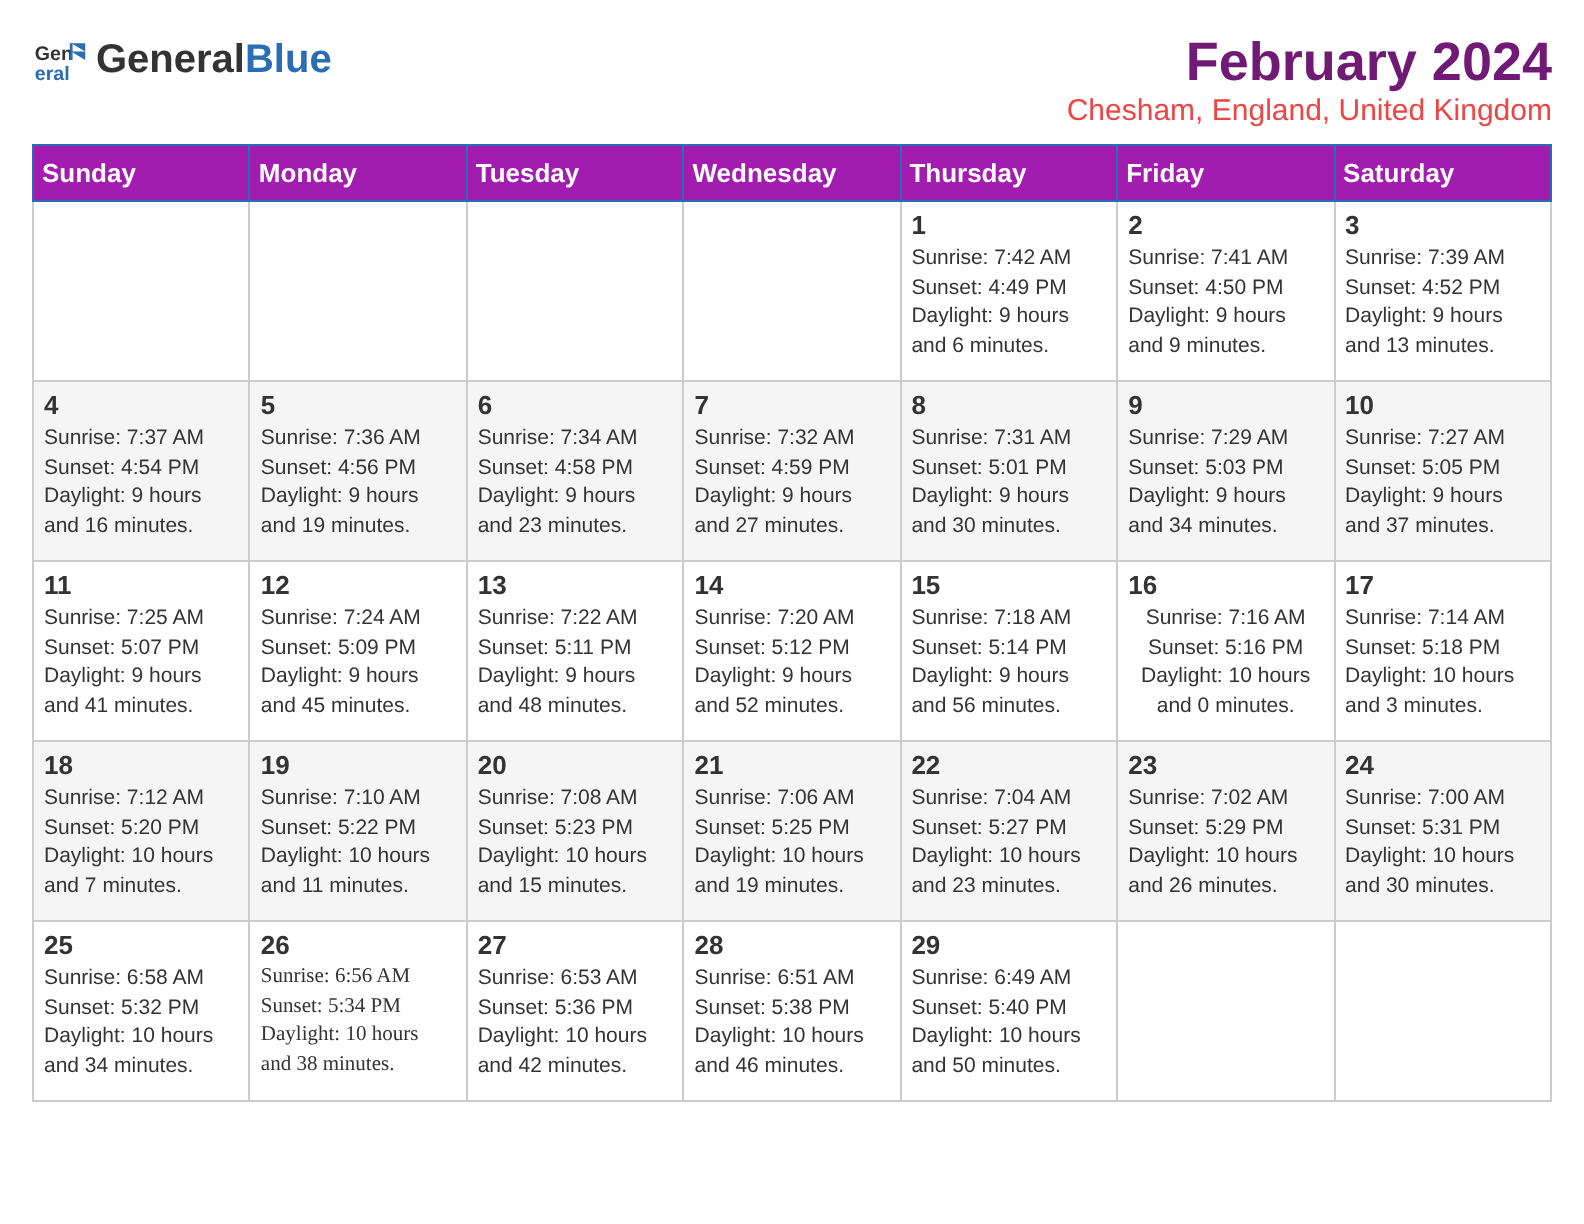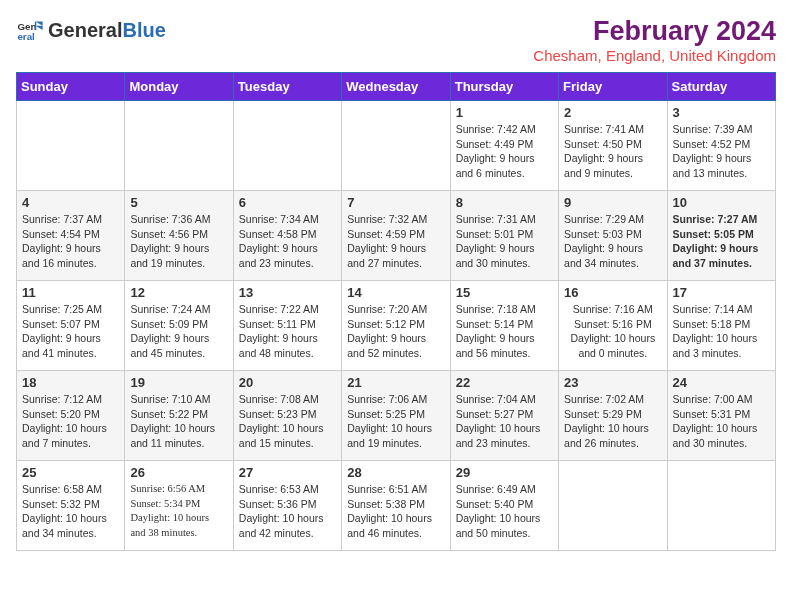--- a/index.html
+++ b/index.html
@@ -44,21 +44,21 @@
       font-size: 15px;
       color: #ef4444;
       font-weight: 500;
     }
     table {
       width: 100%;
       border-collapse: collapse;
       table-layout: fixed;
     }
     thead tr th {
-      background: #6d28d9;
+      background: #a21caf;
       color: #fff;
       font-size: 13px;
       font-weight: bold;
       padding: 6px 4px;
       text-align: left;
       border: 1px solid #2a6db5;
     }
     tbody tr td {
       border: 1px solid #ccc;
       vertical-align: top;
@@ -190,21 +190,21 @@
         </td>
         <td>
           <span class="day-number">9</span>
           <div class="day-info" style="white-space: pre-line;">Sunrise: 7:29 AM
 Sunset: 5:03 PM
 Daylight: 9 hours
 and 34 minutes.</div>
         </td>
         <td>
           <span class="day-number">10</span>
-          <div class="day-info" style="white-space: pre-line; font-weight: bold;">Sunrise: 7:27 AM
+          <div class="day-info" style="white-space: pre-line;">Sunrise: 7:27 AM
 Sunset: 5:05 PM
 Daylight: 9 hours
 and 37 minutes.</div>
         </td>
       </tr>
       <tr>
         <td>
           <span class="day-number">11</span>
           <div class="day-info" style="white-space: pre-line;">Sunrise: 7:25 AM
 Sunset: 5:07 PM

